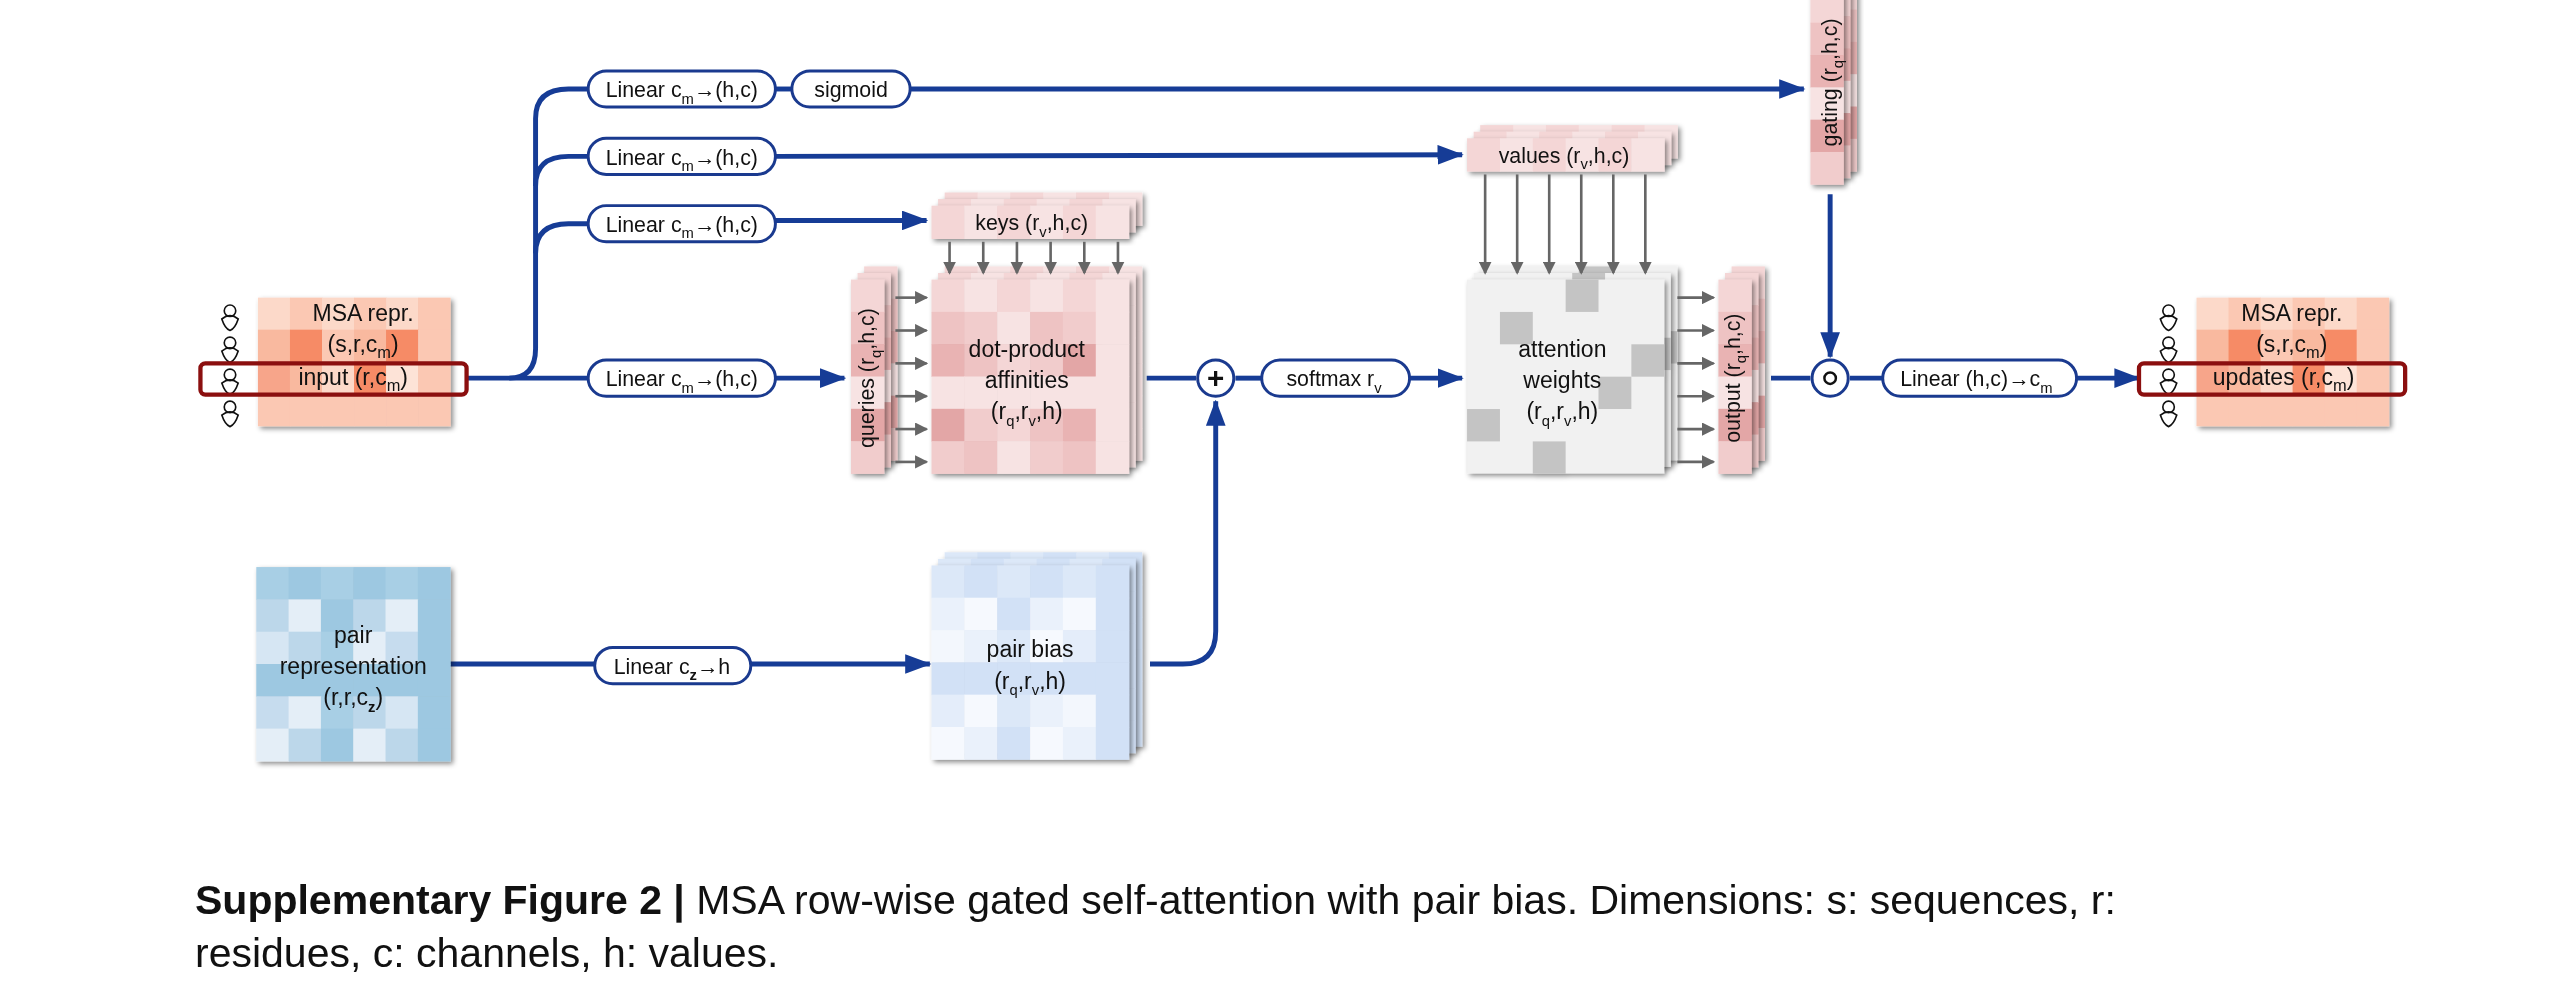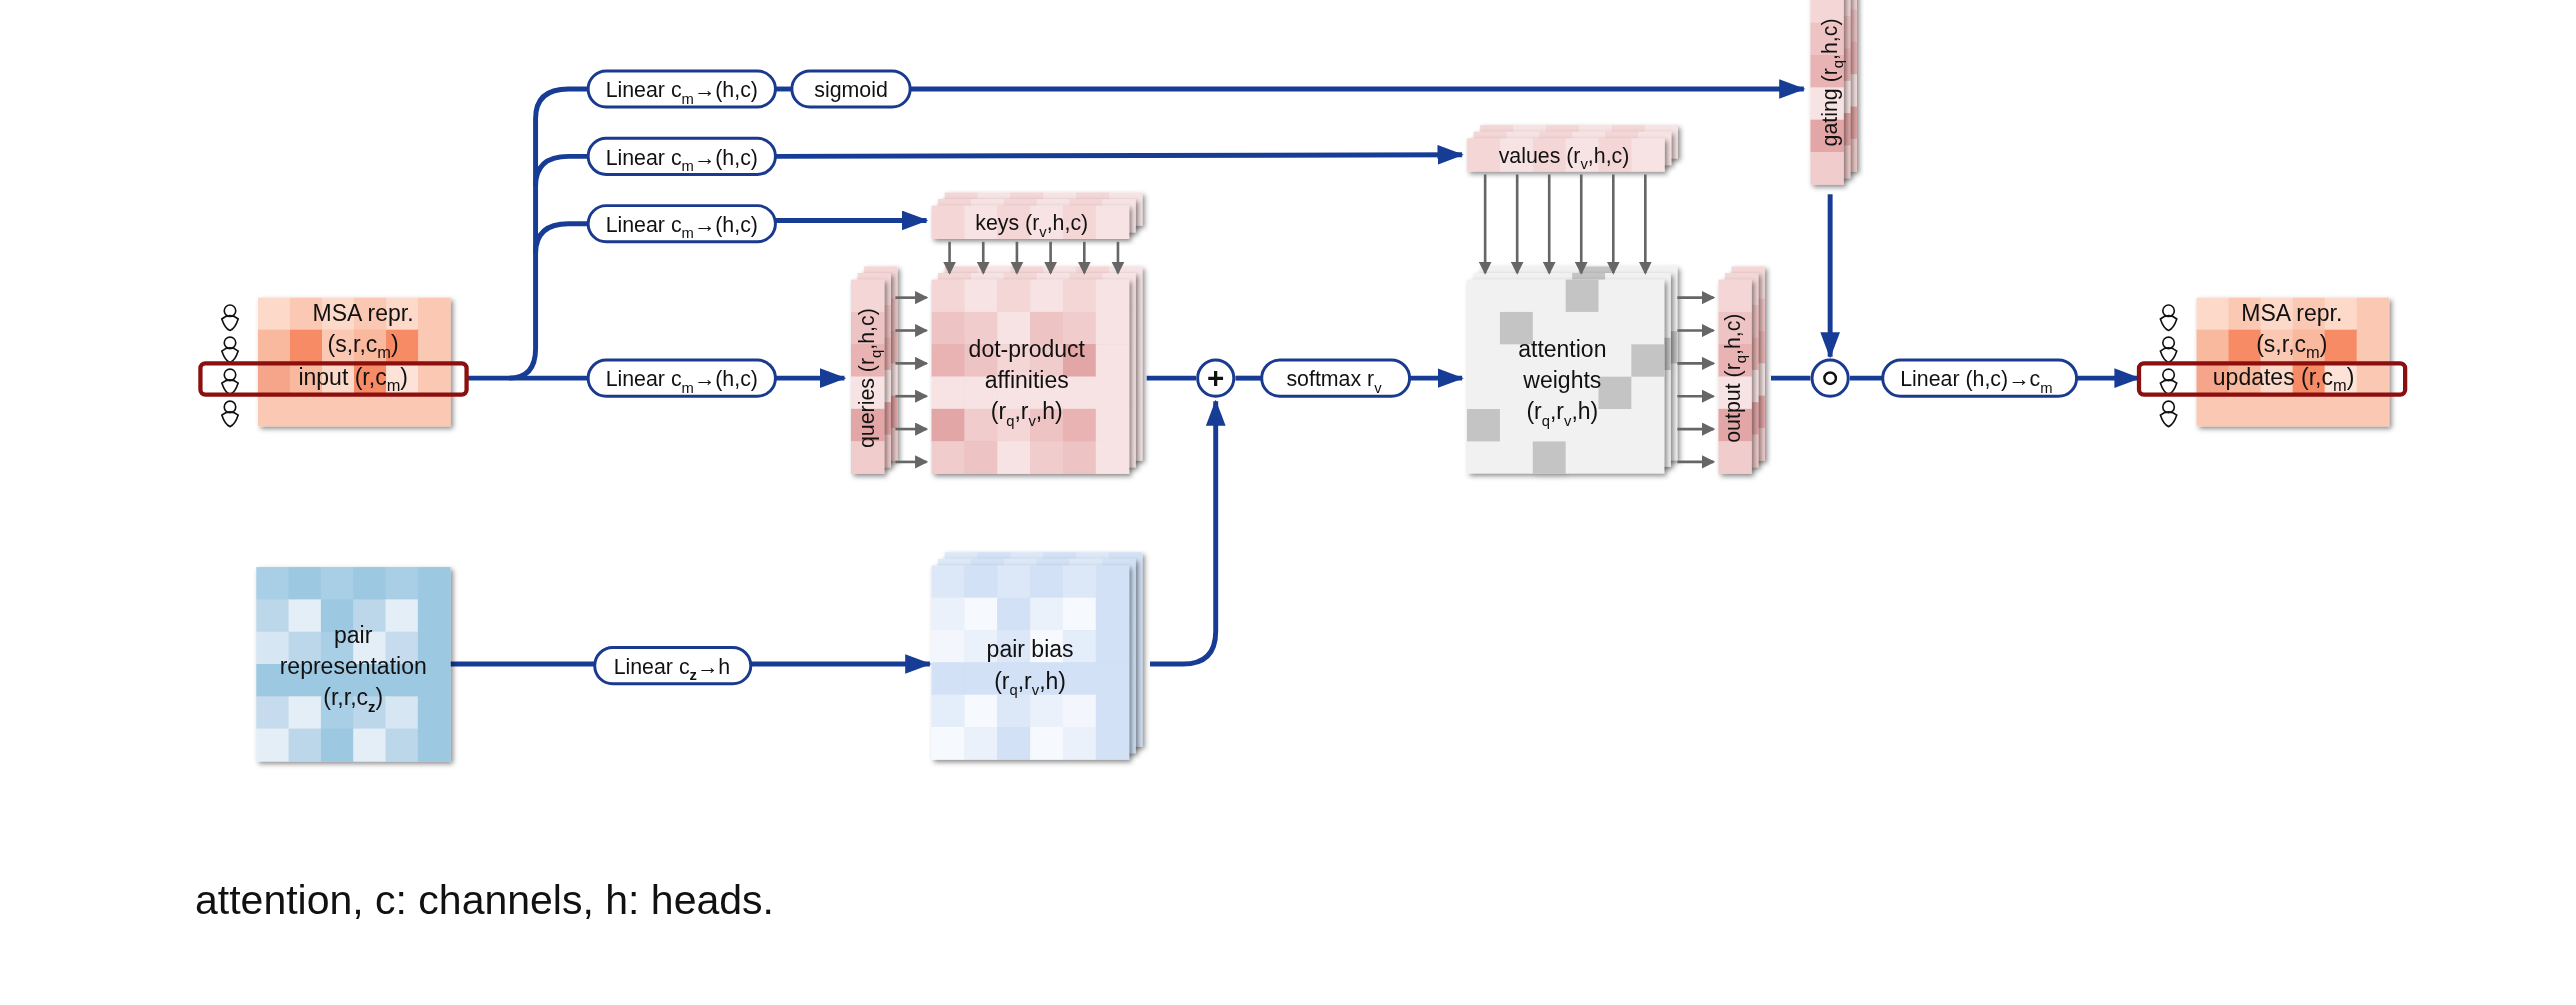--- a/index.html
+++ b/index.html
@@ -734,15 +734,16 @@
     <text class="lbl" x="627" y="419" font-size="14" text-anchor="middle"><tspan>(r</tspan><tspan font-size="9" dy="4">q</tspan><tspan dy="-4">,r</tspan><tspan font-size="9" dy="4">v</tspan><tspan dy="-4">,h)</tspan></text>
   </g>
   <g>
     <text class="lbl" x="215" y="391" font-size="14" text-anchor="middle">pair</text>
     <text class="lbl" x="215" y="410" font-size="14" text-anchor="middle">representation</text>
     <text class="lbl" x="215" y="429" font-size="14" text-anchor="middle"><tspan>(r,r,c</tspan><tspan font-size="9" font-weight="bold" dy="4">z</tspan><tspan dy="-4">)</tspan></text>
   </g>
 </svg>
 
 <div class="caption">
-  <div>attention, c: channels, h: heads.</div>
+  <div><b>Supplementary Figure 2</b><span class="cap-sep">|</span><span>MSA row-wise gated self-attention with pair bias. Dimensions: s: sequences, r:</span></div>
+  <div>residues, c: channels, h: values.</div>
 </div>
 
 
 </body></html>

